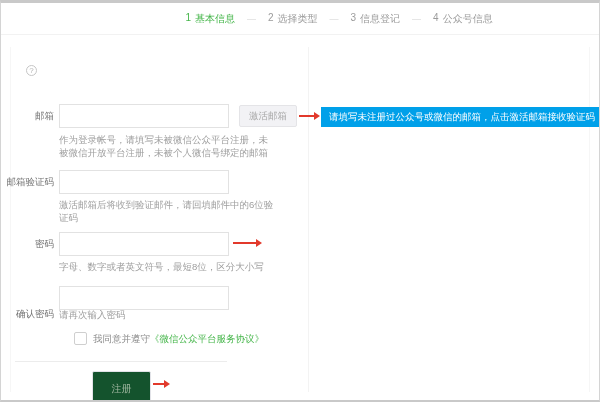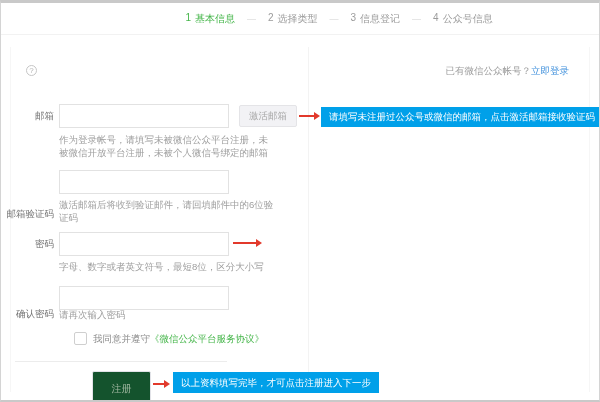--- a/index.html
+++ b/index.html
@@ -118,36 +118,33 @@
   </div>
 
   <div class="v-line left"></div>
   <div class="v-line mid"></div>
   <div class="v-line right"></div>
   <div class="h-line"></div>
 
   <div class="note-left">
     <span class="q-icon">?</span>
   </div>
-  <div class="login-right">
-    <span>已有微信公众帐号？</span><a class="login-link">立即登录</a>
-  </div>
 
   <div class="form-label" style="top:107px;padding-left:20px;">邮箱</div>
   <input class="text-input" style="top: 101px;" type="text" value="">
   <button class="activate-btn">激活邮箱</button>
   <div class="arrow arrow1">
       <span class="shaft"></span>
       <span class="head"></span>
     </div>
   <div class="callout callout1">请填写未注册过公众号或微信的邮箱，点击激活邮箱接收验证码</div>
   <div class="help" style="top:144px;">被微信开放平台注册，未被个人微信号绑定的邮箱</div>
   <div class="help" style="top:131px;">作为登录帐号，请填写未被微信公众平台注册，未</div>
 
-  <div class="form-label" style="top:173px;margin-top:32px;">邮箱验证码</div>
+  <div class="form-label" style="top:173px;">邮箱验证码</div>
   <input class="text-input" style="top: 167px;" type="text" value="">
   <div class="help" style="top:196px;">激活邮箱后将收到验证邮件，请回填邮件中的6位验</div>
   <div class="help" style="top:209px;">证码</div>
 
   <div class="form-label" style="top:235px;">密码</div>
   <input class="text-input" style="top: 229px;" type="password" value="">
   <div class="arrow arrow2">
       <span class="shaft"></span>
       <span class="head"></span>
     </div>
@@ -160,15 +157,14 @@
   <span class="agree-box"></span>
   <div class="agree-text">
     <span>我同意并遵守</span><a class="agree-link">《微信公众平台服务协议》</a>
   </div>
 
   <button class="register-btn">注册</button>
   <div class="arrow arrow3">
       <span class="shaft"></span>
       <span class="head"></span>
     </div>
-  <div class="callout callout3">以上资料填写完毕，才可点击注册进入下一步</div>
 
 </div>
 
 </body></html>

